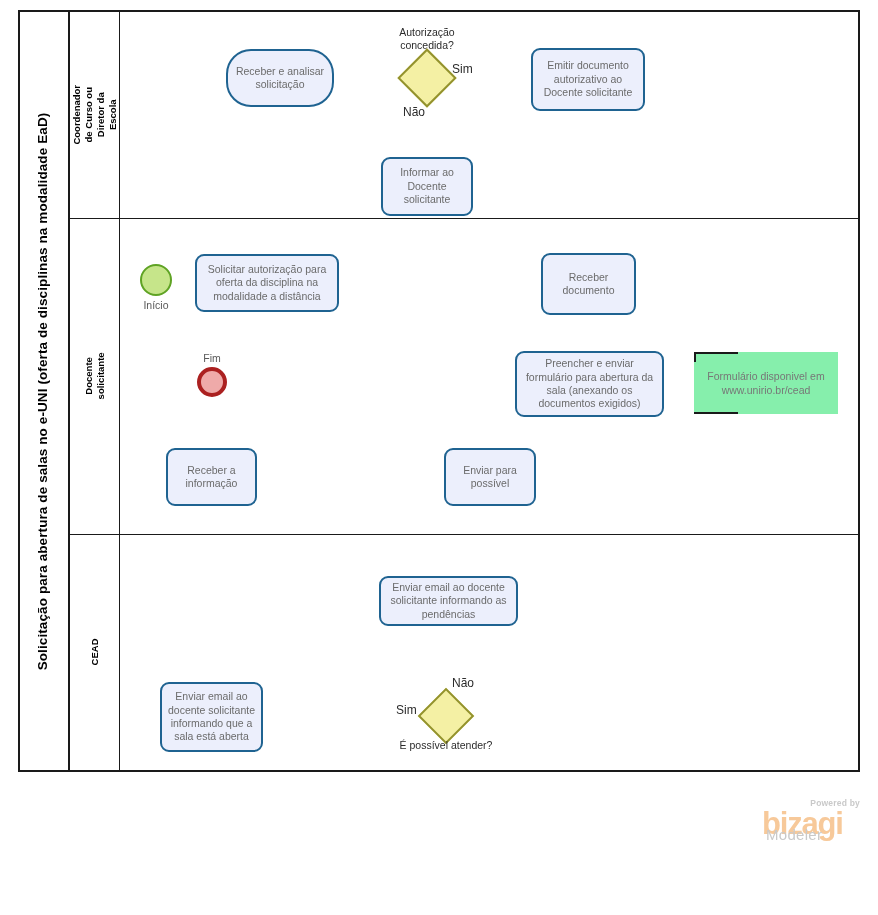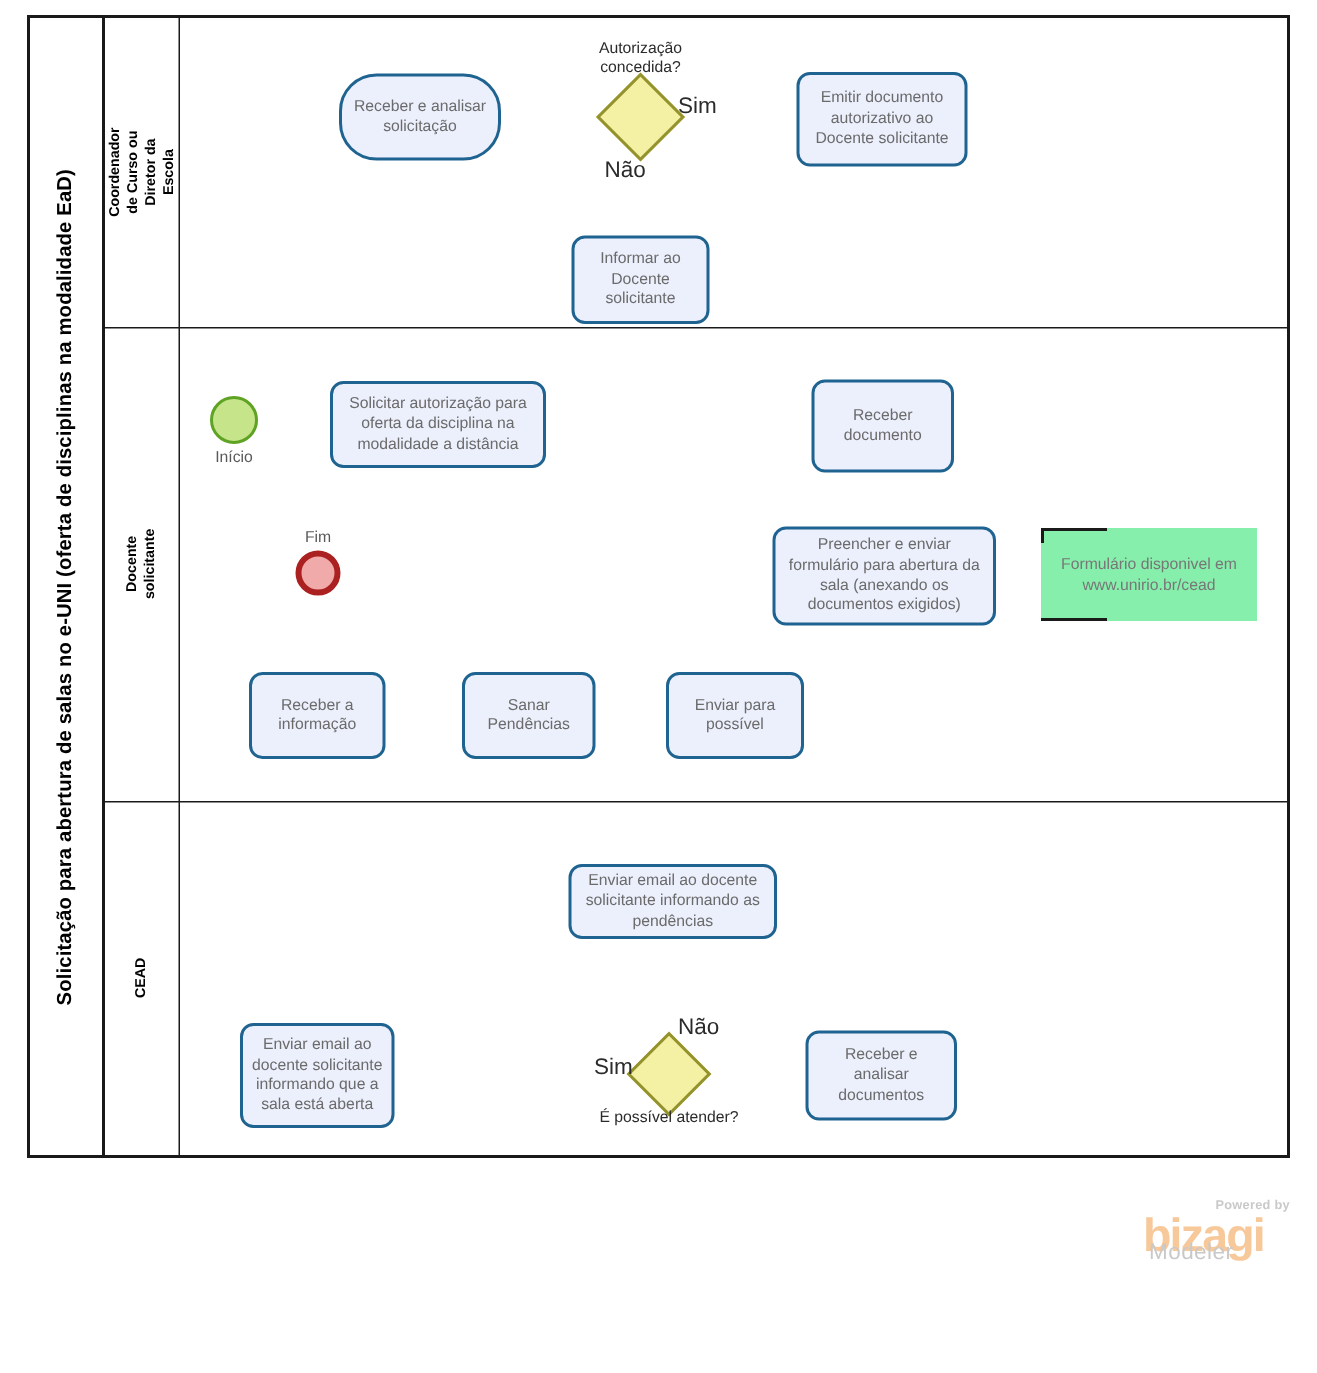--- a/index.html
+++ b/index.html
@@ -72,21 +72,21 @@
   .annot-brk::before,.annot-brk::after{
     content:"";position:absolute;background:#1a1a1a;
   }
   .annot-brk::before{left:0;top:0;width:2px;height:100%;}
   .annot-brk::after{left:0;top:0;width:44px;height:2px;}
   .annot-brk2::before{left:0;top:0;width:2px;height:0;}
   .annot-brk2::after{left:0;bottom:0;top:auto;width:44px;height:2px;}
 
   
   .flow-lbl{
-    position:absolute;font-size:15px;color:#2b2b2b;white-space:nowrap;
+    position:absolute;font-size:12px;color:#2b2b2b;white-space:nowrap;
   }
   .q-lbl{
     position:absolute;font-size:10.5px;color:#2b2b2b;text-align:center;
     white-space:pre-line;line-height:1.25;
   }
 
   
   #wires{position:absolute;left:0;top:0;width:878px;height:915px;pointer-events:none;}
 
   
@@ -190,21 +190,21 @@
 autorizativo ao
 Docente solicitante</div>
 
   <div class="task" style="left:381px;top:157px;width:92px;height:59px;">Informar ao
 Docente
 solicitante</div>
 
   <div class="event ev-start" style="left:140px;top:264px;width:32px;height:32px;"></div>
   <div class="ev-label" style="left:128px;top:299px;width:56px;">Início</div>
 
-  <div class="task" style="left:220px;top:254px;width:144px;height:58px;">Solicitar autorização para
+  <div class="task" style="left:195px;top:254px;width:144px;height:58px;">Solicitar autorização para
 oferta da disciplina na
 modalidade a distância</div>
 
   <div class="event ev-end" style="left:197px;top:367px;width:30px;height:30px;"></div>
   <div class="ev-label" style="left:186px;top:352px;width:52px;">Fim</div>
 
   <div class="task" style="left:541px;top:253px;width:95px;height:62px;">Receber
 documento</div>
 
   <div class="task" style="left:515px;top:351px;width:149px;height:66px;">Preencher e enviar
@@ -213,22 +213,20 @@
 documentos exigidos)</div>
 
   <div class="annot" style="left:694px;top:352px;width:144px;height:62px;">Formulário disponivel em
 www.unirio.br/cead</div>
   <div class="annot-brk" style="left:694px;top:352px;width:44px;height:10px;"></div>
   <div class="annot-brk annot-brk2" style="left:694px;top:404px;width:44px;height:10px;"></div>
 
   <div class="task" style="left:166px;top:448px;width:91px;height:58px;">Receber a
 informação</div>
 
-  <div class="task" style="left:308px;top:448px;width:89px;height:58px;">Sanar
-Pendências</div>
 
   <div class="task" style="left:444px;top:448px;width:92px;height:58px;">Enviar para
 possível</div>
 
   <div class="task" style="left:379px;top:576px;width:139px;height:50px;">Enviar email ao docente
 solicitante informando as
 pendências</div>
 
   <div class="flow-lbl" style="left:452px;top:676px;">Não</div>
 
@@ -237,23 +235,20 @@
     </div>
   <div class="q-lbl" style="left:386px;top:739px;width:120px;">É possível atender?</div>
 
   <div class="flow-lbl" style="left:396px;top:703px;">Sim</div>
 
   <div class="task" style="left:160px;top:682px;width:103px;height:70px;">Enviar email ao
 docente solicitante
 informando que a
 sala está aberta</div>
 
-  <div class="task" style="left:537px;top:687px;width:101px;height:60px;">Receber e
-analisar
-documentos</div>
 
   <div id="logo">
     <div class="pw">Powered by</div>
     <div class="bz">bizagi</div>
     <div class="md">Modeler</div>
   </div>
 
 </div>
 
 </body></html>

